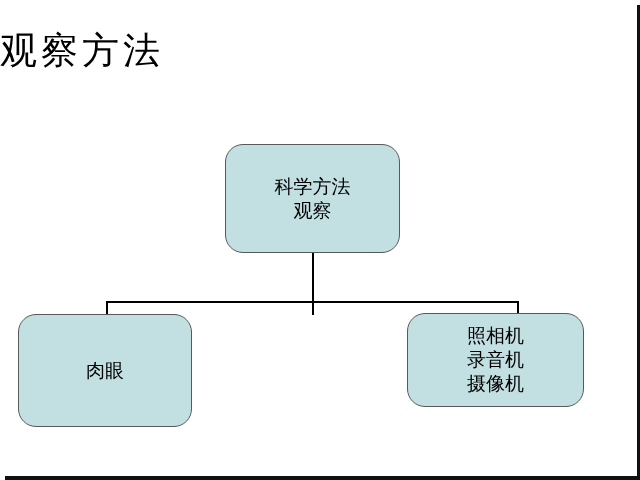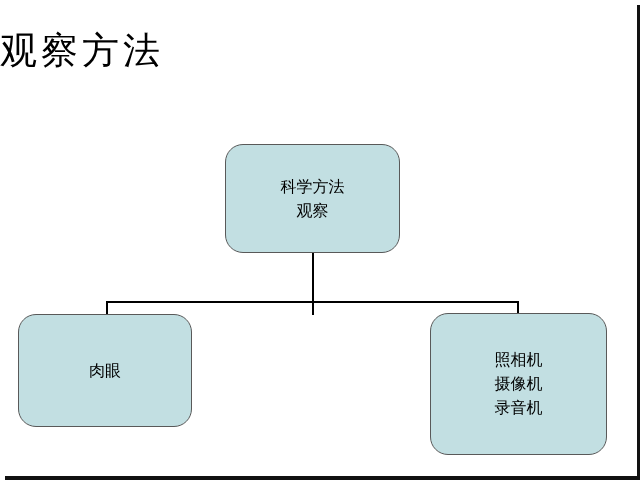--- a/index.html
+++ b/index.html
@@ -50,28 +50,28 @@
   .node {
     position: absolute;
     background: var(--box-fill);
     border: 1.5px solid var(--box-border);
     border-radius: 18px;
     display: flex;
     flex-direction: column;
     align-items: center;
     justify-content: center;
     text-align: center;
-    font-size: 16px;
+    font-size: 19px;
     line-height: 24px;
     color: var(--text);
   }
   .node-root  { left: 225px; top: 144px; width: 175px; height: 109px; }
   .node-c1    { left: 18px;  top: 314px; width: 174px; height: 113px; }
   .node-c2    { left: 224px; top: 314px; width: 179px; height: 113px; }
-  .node-c3    { left: 430px; top: 313px; width: 177px; height: 142px; }
+  .node-c3    { left: 407px; top: 313px; width: 177px; height: 94px; }
 
   .connector { position: absolute; background: var(--connector); }
   .conn-stem       { left: 312px; top: 253px; width: 2px;   height: 49px; }
   .conn-horizontal { left: 106px; top: 301px; width: 413px; height: 2px; }
   .conn-drop-left  { left: 106px; top: 301px; width: 2px;   height: 14px; }
   .conn-drop-mid   { left: 312px; top: 301px; width: 2px;   height: 14px; }
   .conn-drop-right { left: 517px; top: 301px; width: 2px;   height: 13px; }
 </style>
 </head>
 <body>
@@ -91,20 +91,20 @@
   <div class="connector conn-drop-mid"></div>
   <div class="connector conn-drop-right"></div>
 
   <div class="node node-c1">
     <div class="node-line">肉眼</div>
   </div>
 
 
   <div class="node node-c3">
     <div class="node-line">照相机</div>
+    <div class="node-line">录音机</div>
     <div class="node-line">摄像机</div>
-    <div class="node-line">录音机</div>
   </div>
 
   <div class="shadow-right"></div>
   <div class="shadow-bottom"></div>
 
 </div>
 
 </body></html>

